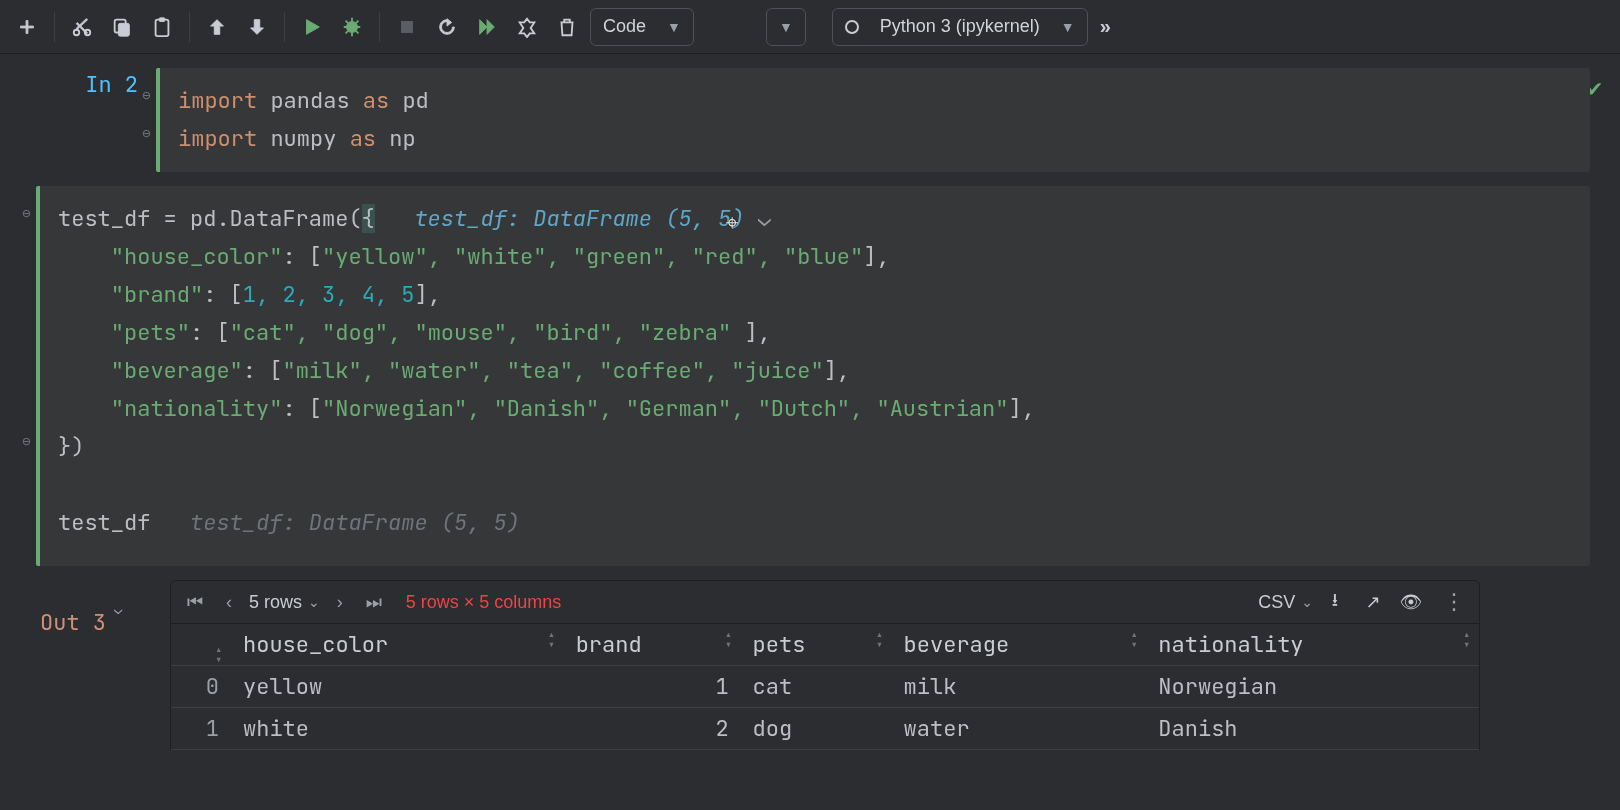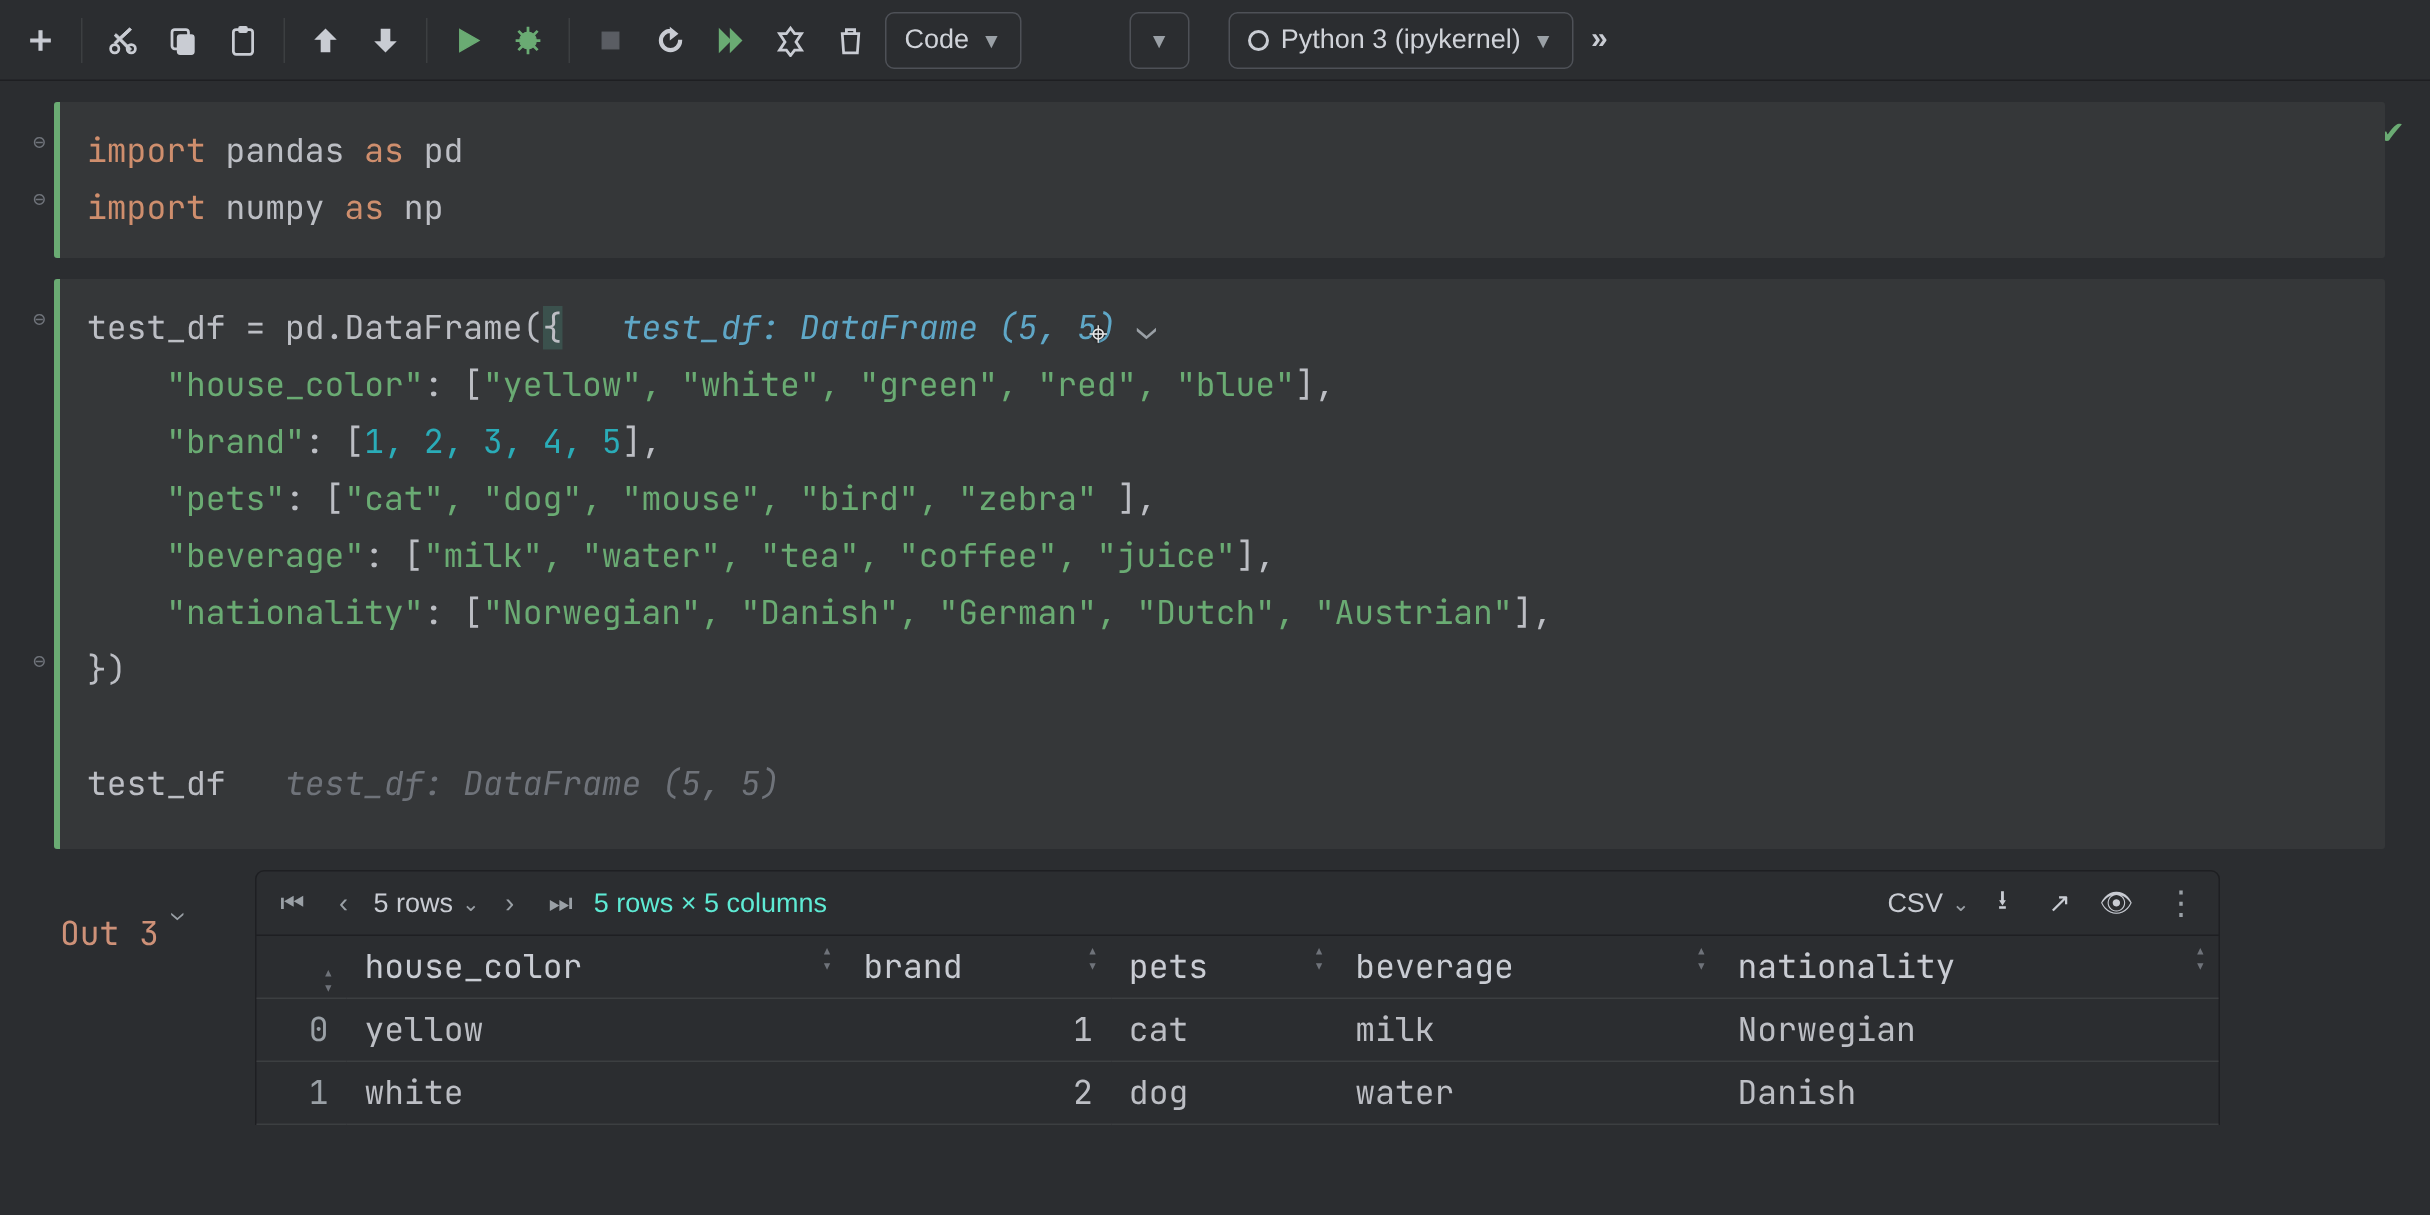--- a/index.html
+++ b/index.html
@@ -23,21 +23,21 @@
     font-family: -apple-system, "Segoe UI", sans-serif;
   }
   .tb-btn {
     width: 34px; height: 34px;
     display: flex; align-items: center; justify-content: center;
     border-radius: 4px; cursor: pointer;
   }
   .tb-btn svg { width: 22px; height: 22px; fill: #c9ccd3; stroke: #c9ccd3; }
   .tb-sep   { width: 1px; height: 30px; background: #3c3f41; margin: 0 4px; }
   .tb-select {
-    display: flex; align-items: center; gap: 8px;
+    display: flex; align-items: center; gap: 21px;
     border: 1px solid #4e5157; border-radius: 6px;
     padding: 6px 12px; height: 38px; font-size: 18px; color: #d0d3d9;
     cursor: pointer;
   }
   .tb-select.wide { color: #6f737a; }
   .tb-spacer { flex: 0 0 60px; }
   .chev { font-size: 14px; color: #9aa0a6; }
   .run svg   { fill: #6aab73; stroke: #6aab73; }
   .debug svg { fill: #6aab73; stroke: #6aab73; }
   .runall svg{ fill: #6aab73; stroke: #6aab73; }
@@ -89,21 +89,21 @@
   .outwrap { margin: 14px 36px 0 170px; }
   .out-tb {
     border: 1px solid #1e1f22; border-radius: 6px 6px 0 0;
     display: flex; align-items: center; height: 44px;
     font-family: -apple-system, sans-serif; font-size: 18px;
     color: #c9ccd3; padding: 0 10px; gap: 6px;
     max-width: 1310px;
   }
   .out-tb .nav { width: 28px; text-align:center; cursor:pointer; color:#9aa0a6;}
   .out-tb .rows-dd { display:flex; align-items:center; gap:6px; cursor:pointer; }
-  .out-tb .info { margin-left: 2px; color:#5eead4; }
+  .out-tb .info { margin-left: 12px; color:#ef4444; }
   .out-tb .grow { flex:1; }
   .out-tb .act { width:32px; text-align:center; cursor:pointer; color:#c9ccd3; }
   .grid {
     border-left: 1px solid #1e1f22; border-right: 1px solid #1e1f22;
     max-width: 1310px;
   }
   .grid table { width: 100%; border-collapse: collapse; }
   .grid th, .grid td {
     text-align: left; padding: 6px 12px; font-size: 22px;
     font-family: "JetBrains Mono", monospace;
@@ -223,20 +223,21 @@
   </div>
   <div class="more-btn">»</div>
 </div>
 
 <span class="status-check">✔</span>
 
 <div class="nb">
 
   <div class="cell">
     <div class="gutter-bar"></div>
+    <div class="prompt">In 2</div>
     <div class="cell-body">
       <div class="codeblock"><span class="fold" style="top:8px">⊖</span><span class="kw">import</span> <span class="id">pandas</span> <span class="impas">as</span> <span class="id">pd</span>
 <span class="fold" style="top:46px">⊖</span><span class="kw">import</span> <span class="id">numpy</span> <span class="impas">as</span> <span class="id">np</span></div>
     </div>
   </div>
 
   <div class="cell">
     <div class="gutter-bar"></div>
     <div class="cell-body">
       <div class="codeblock" style="padding-bottom:24px"><span class="fold" style="top:8px">⊖</span><span class="id">test_df = pd.DataFrame(</span><span class="punc brmatch">{</span>   <span class="hint-bright"><span>test_df: DataFrame (5, 5)</span> <span style="font-style:normal;color:#9aa0a6">⌄</span></span>

